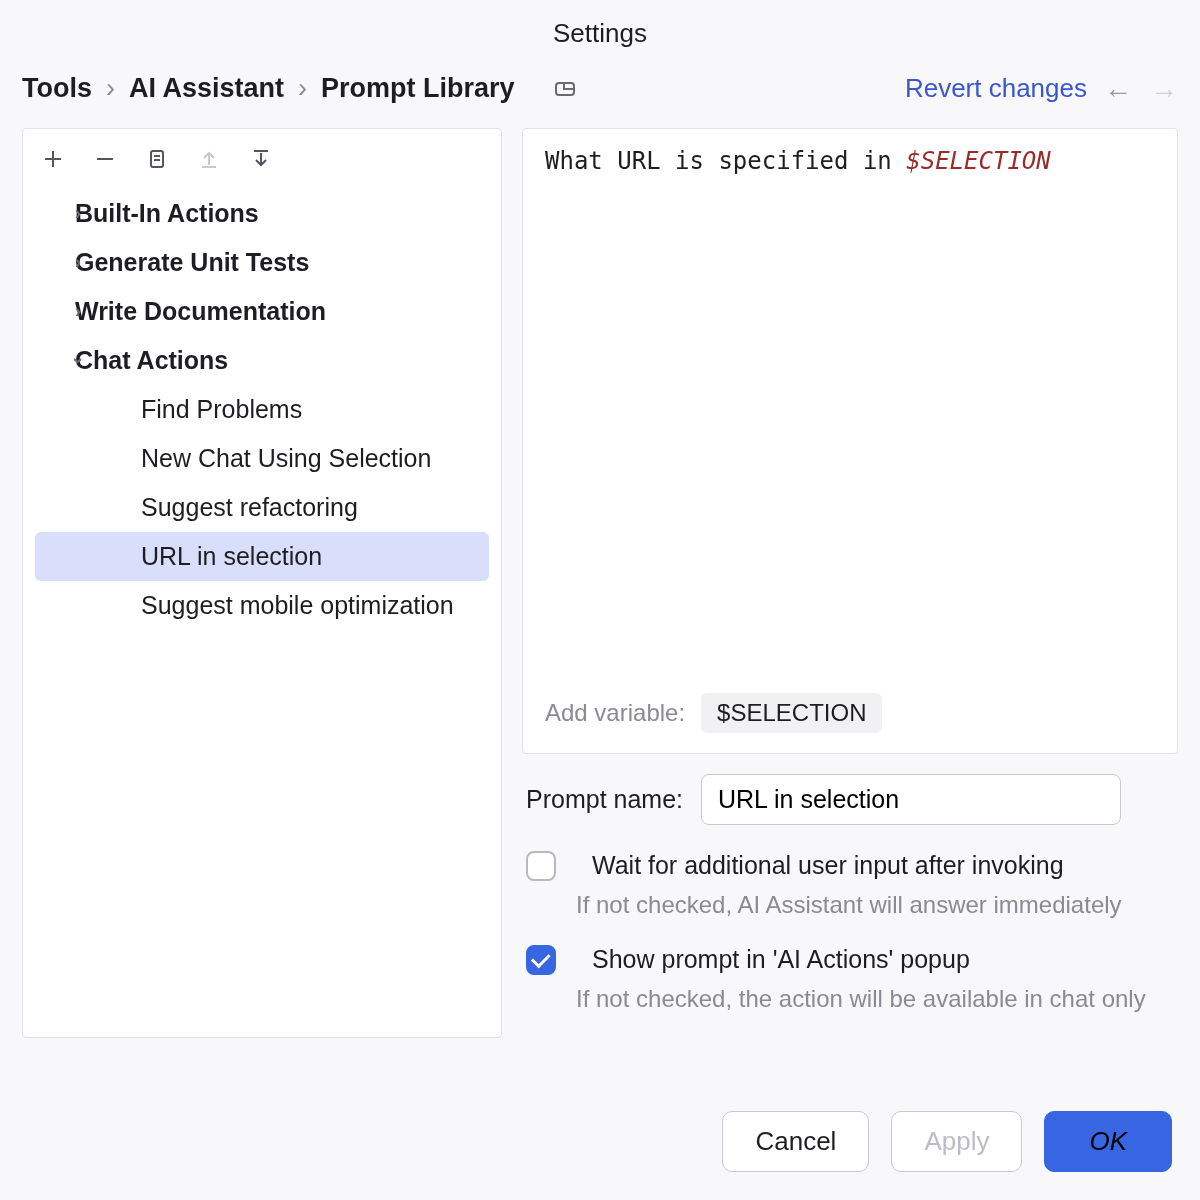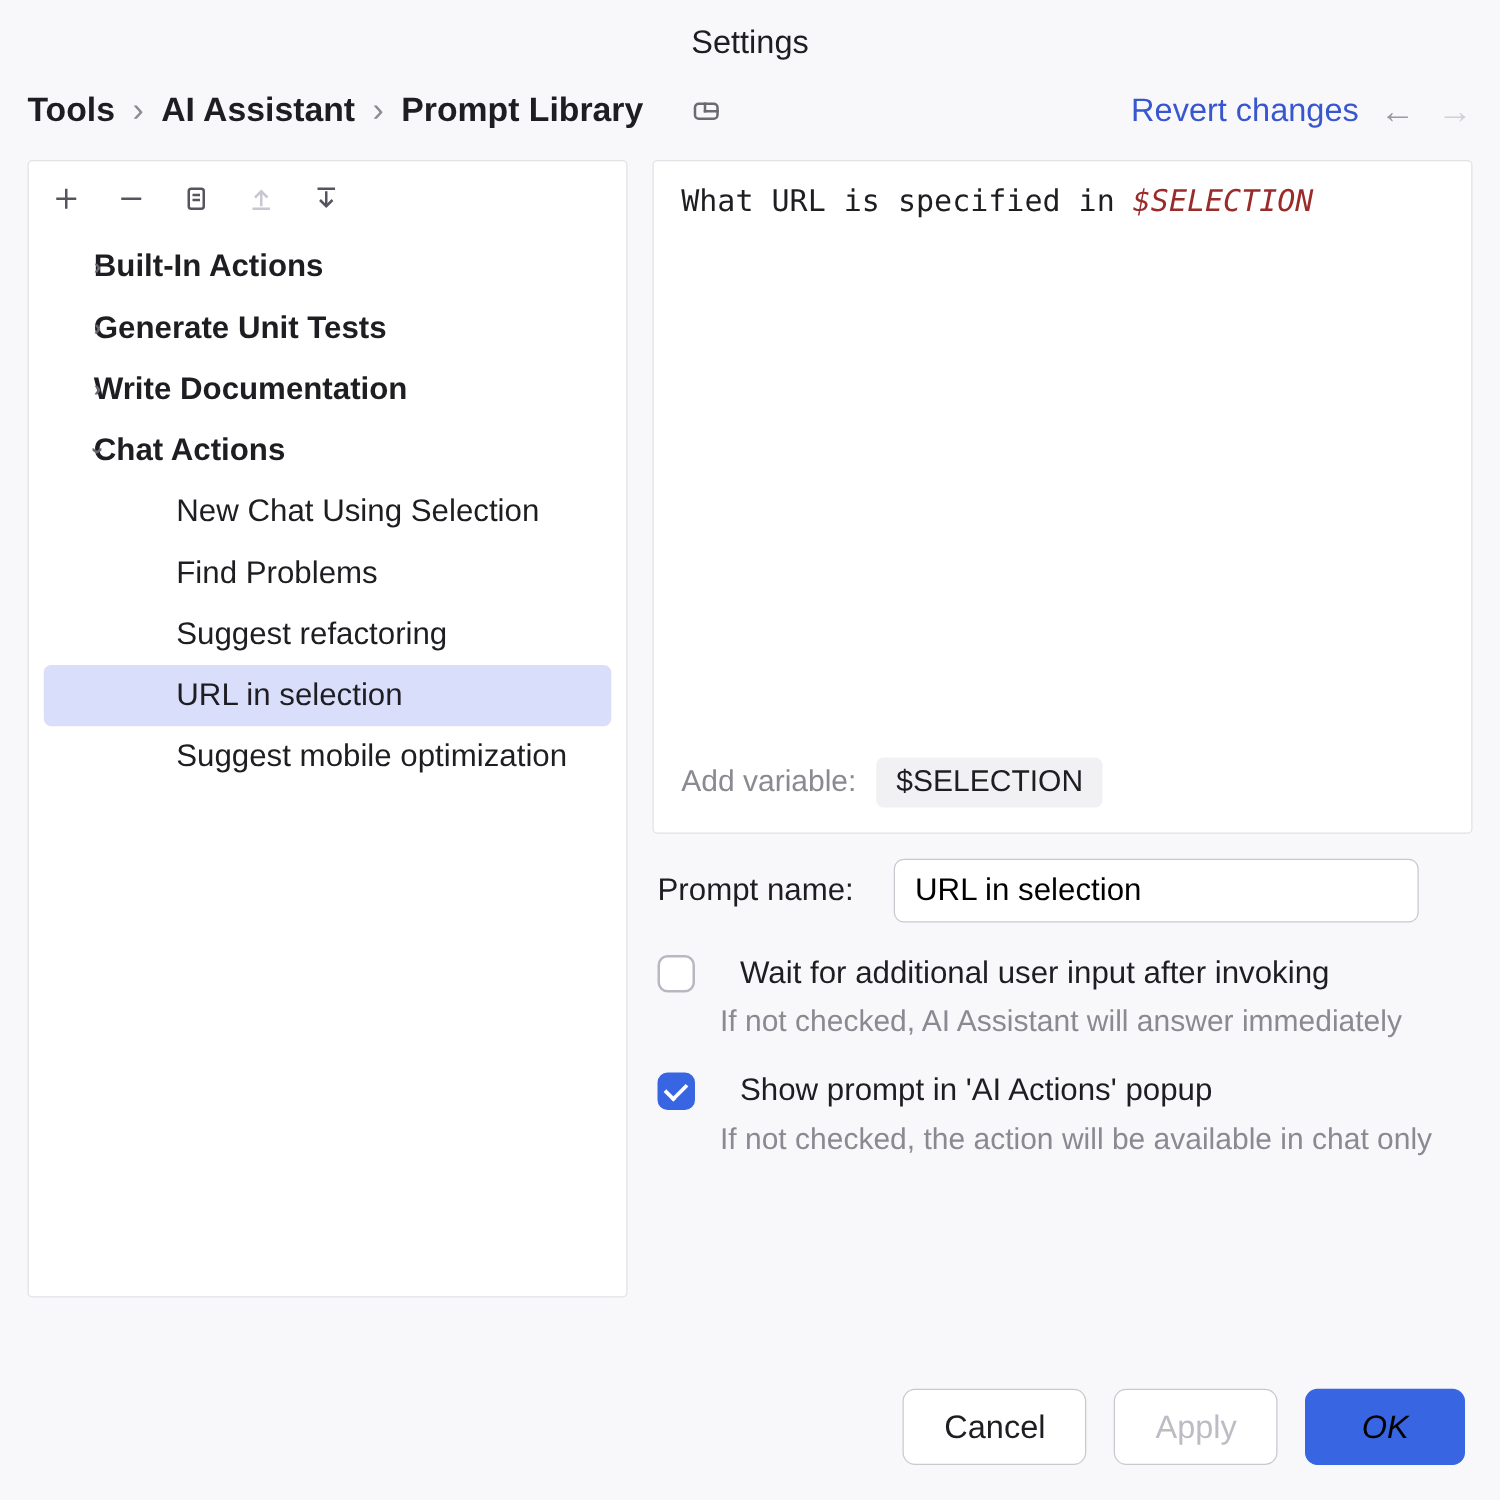--- a/index.html
+++ b/index.html
@@ -75,21 +75,21 @@
     padding:10px 14px 10px 52px;
     font-size:25px;font-weight:700;
     position:relative;
   }
   .tree-node.child{font-weight:400;padding-left:118px;}
   .tree-node.selected{background:var(--select);border-radius:6px;margin:0 12px;padding-left:106px;}
   .tree-caret{position:absolute;left:52px;color:#6a6a72;font-size:18px;}
 
   .right{flex:1;display:flex;flex-direction:column;gap:20px;}
   .editor-panel{
-    height:539px;
+    height:626px;
     background:var(--panel);
     border:1px solid var(--border);
     border-radius:4px;
     display:flex;flex-direction:column;
   }
   .editor{
     flex:1;
     padding:18px 22px;
     font-family:"SF Mono",Menlo,Consolas,monospace;
     font-size:24px;
@@ -101,21 +101,21 @@
     padding:16px 22px 20px;
     font-size:24px;
   }
   .addvar-label{color:var(--muted);}
   .chip{
     background:#f1f1f4;border-radius:6px;padding:6px 16px;
     font-family:inherit;font-size:24px;
   }
 
   .options{padding:0 4px;}
-  .name-row{display:flex;align-items:center;gap:32px;margin-bottom:26px;}
+  .name-row{display:flex;align-items:center;gap:18px;margin-bottom:26px;}
   .name-label{font-size:25px;}
   .text-input{
     border:1px solid #c8c8d0;border-radius:8px;
     padding:10px 16px;font-size:25px;width:420px;background:#fff;
   }
   .check-row{display:flex;align-items:flex-start;gap:36px;margin-bottom:10px;}
   .check-box{
     width:30px;height:30px;border:2px solid #b8b8c2;border-radius:8px;background:#fff;
     flex-shrink:0;display:flex;align-items:center;justify-content:center;
   }
@@ -205,24 +205,24 @@
         </div>
       <div class="tree-node">
           <span class="tree-caret">›</span>
           <span>Write Documentation</span>
         </div>
       <div class="tree-node">
           <span class="tree-caret" style="transform:rotate(90deg);">›</span>
           <span>Chat Actions</span>
         </div>
       <div class="tree-node child">
+          <span>Find Problems</span>
+        </div>
+      <div class="tree-node child">
           <span>New Chat Using Selection</span>
-        </div>
-      <div class="tree-node child">
-          <span>Find Problems</span>
         </div>
       <div class="tree-node child">
           <span>Suggest refactoring</span>
         </div>
       <div class="tree-node child selected">
           <span>URL in selection</span>
         </div>
       <div class="tree-node child">
           <span>Suggest mobile optimization</span>
         </div>

